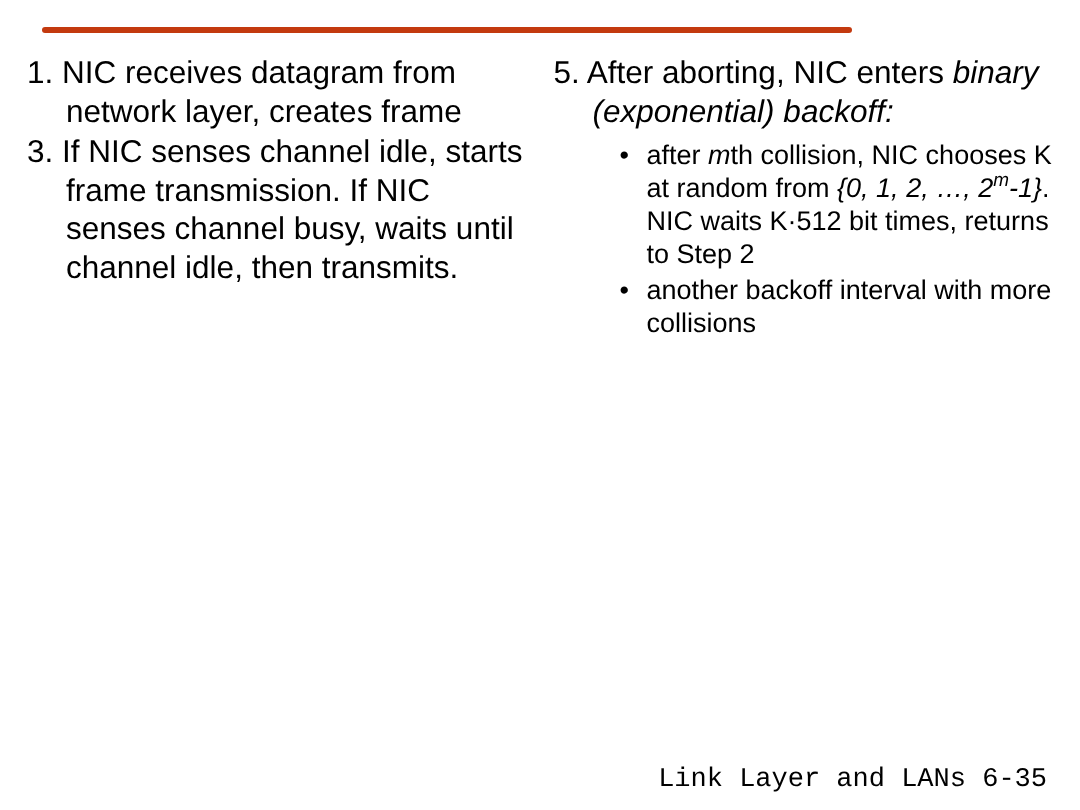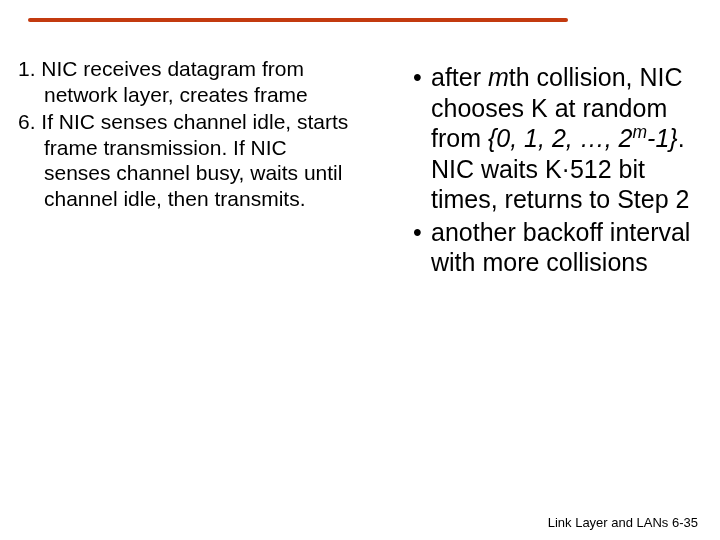--- a/index.html
+++ b/index.html
@@ -25,38 +25,38 @@
   }
   .underline {
     height: 4px;
     background: #c33a0f;
     width: 540px;
     margin-top: 4px;
     border-radius: 2px;
   }
   .cols {
     display: flex;
-    padding: 34px 18px 0 18px;
+    padding: 14px 18px 0 18px;
     gap: 18px;
   }
   .col-left, .col-right {
     flex: 1;
     font-size: 21px;
     line-height: 1.22;
   }
   .col-left p, .col-right p {
     margin-bottom: 2px;
   }
   .hang {
     padding-left: 26px;
     text-indent: -26px;
   }
   .bullets {
     padding-left: 44px;
-    font-size: 25px;
+    font-size: 18px;
     line-height: 1.22;
     margin-top: 6px;
   }
   .bullets li {
     list-style: none;
     position: relative;
     padding-left: 18px;
     margin-bottom: 2px;
     text-indent: 0;
   }
@@ -65,39 +65,43 @@
     position: absolute;
     left: 0;
     top: 0;
   }
   .ital { font-style: italic; }
   .sup { font-size: 0.7em; vertical-align: super; line-height: 0; }
   .footer {
     position: absolute;
     right: 22px;
     bottom: 10px;
-    font-size: 13px;
+    font-size: 18px;
     color: #000;
+    font-family: Liberation Mono, monospace;
   }
 </style>
 </head>
 <body>
 
 <div class="title-wrap">
   <div class="underline"></div>
 </div>
 
 <div class="cols">
 
   <div class="col-left">
     <p class="hang">1. NIC receives datagram from network layer, creates frame</p>
-    <p class="hang">6. If NIC senses channel idle, starts frame transmission. If NIC senses channel busy, waits until channel idle, then transmits.</p>
+    <p class="hang">3. If NIC senses channel idle, starts frame transmission. If NIC senses channel busy, waits until channel idle, then transmits.</p>
   </div>
 
   <div class="col-right">
+    <p class="hang">
+      <span>5. After aborting, NIC enters </span><span class="ital">binary (exponential) backoff:</span>
+    </p>
     <ul class="bullets">
       <li>
         <span>after </span><span class="ital">m</span><span>th collision, NIC chooses K at random from </span><span class="ital">{0, 1, 2, …, 2</span><span class="ital sup">m</span><span class="ital">-1}</span><span>. NIC waits K·512 bit times, returns to Step 2</span>
       </li>
       <li>another backoff interval with more collisions</li>
     </ul>
   </div>
 
 </div>
 

